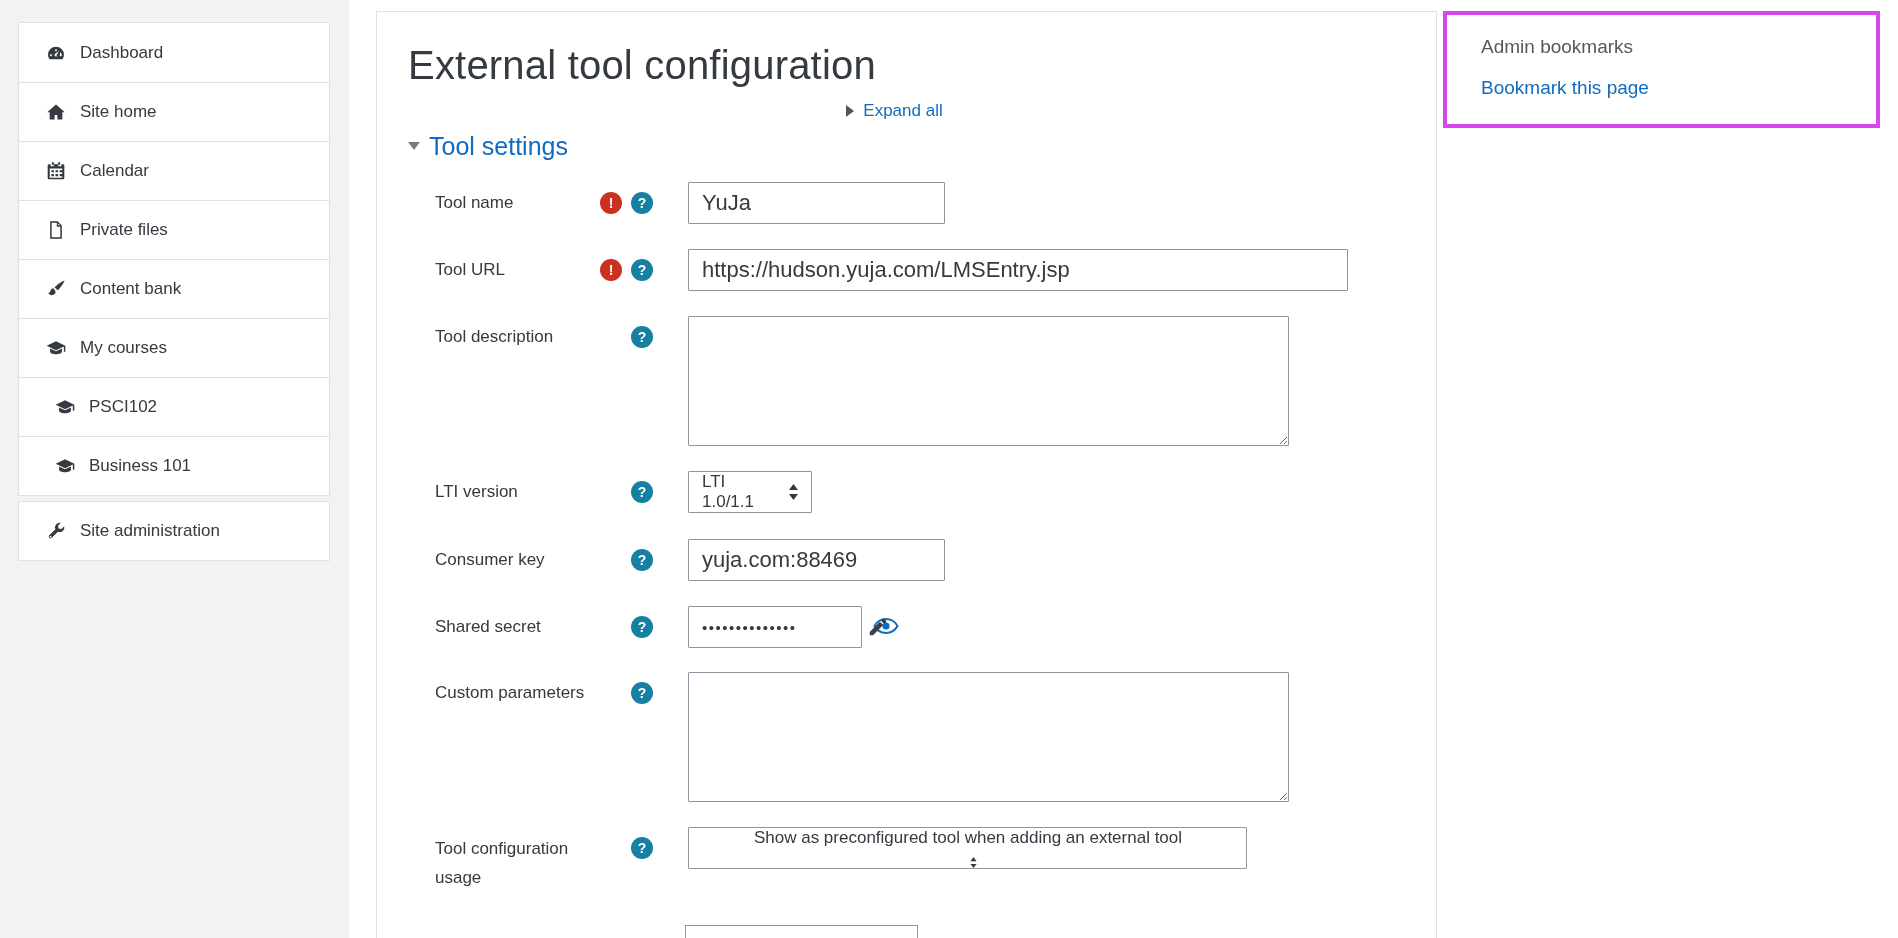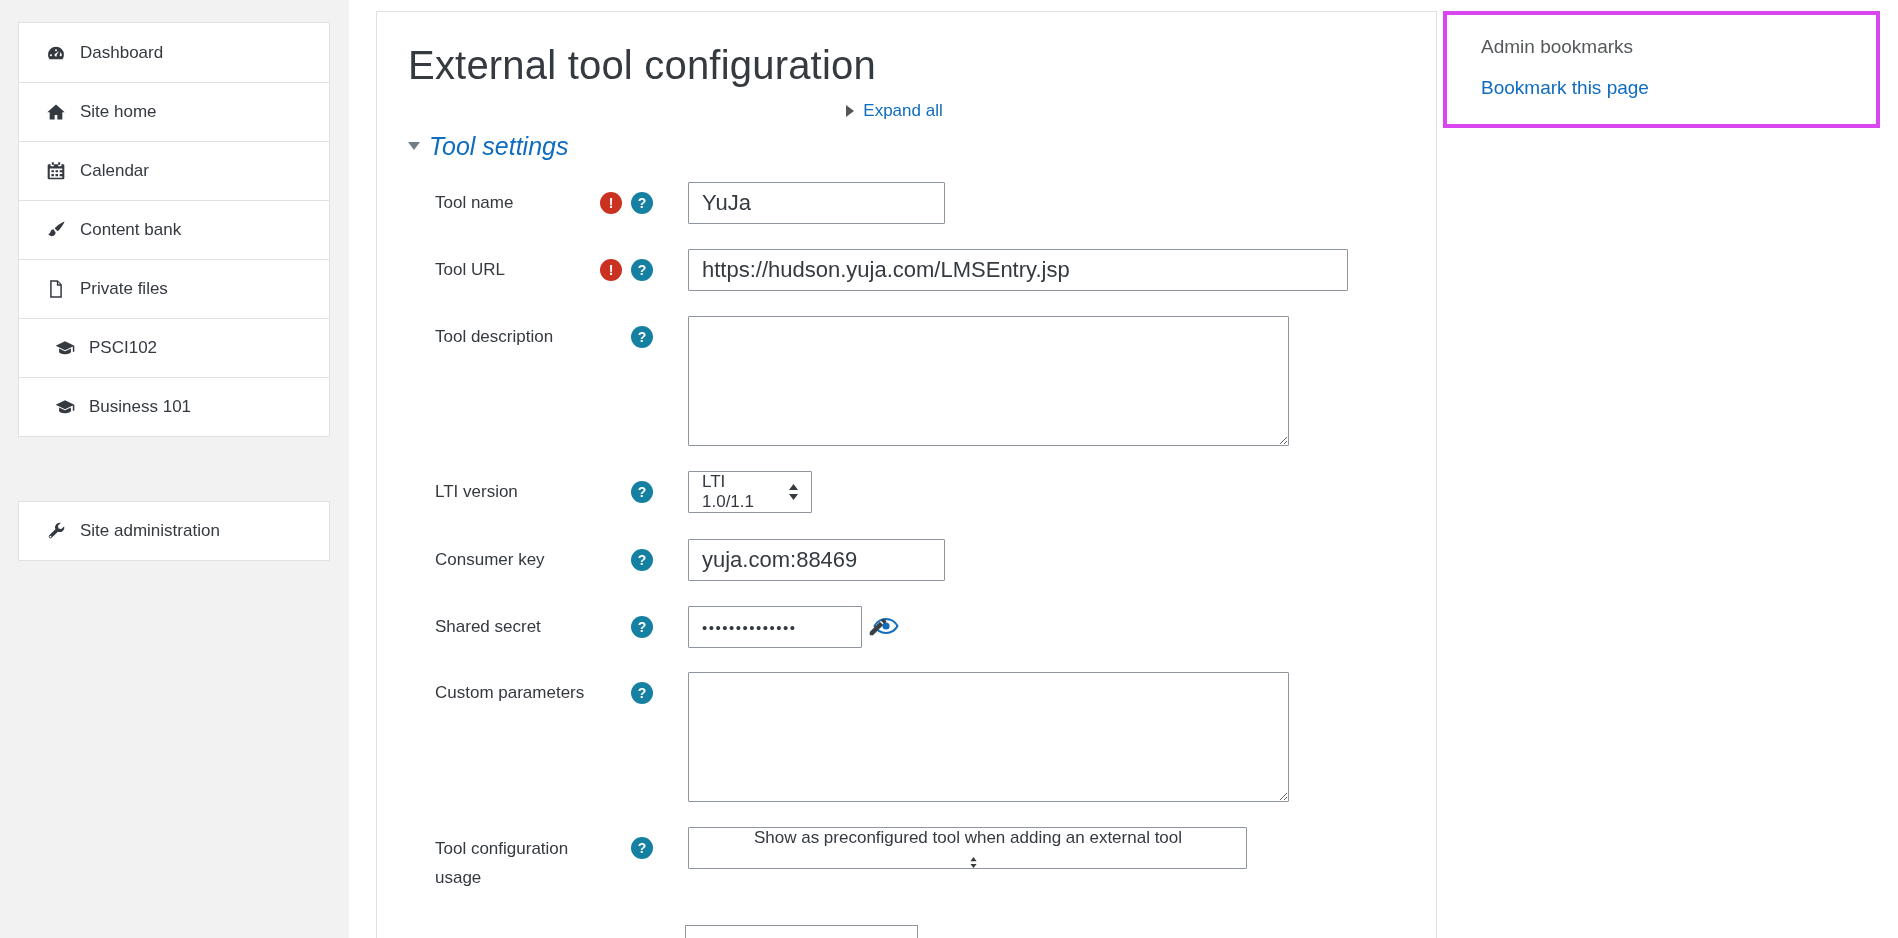--- a/index.html
+++ b/index.html
@@ -68,21 +68,21 @@
     margin-top: 8px;
     display: flex; align-items: center;
     cursor: pointer;
   }
   .caret-down {
     width: 0; height: 0; margin-right: 9px;
     border-top: 8px solid #757d84;
     border-left: 6px solid transparent;
     border-right: 6px solid transparent;
   }
-  .section-title { color: #0f6cbf; font-size: 25px; font-weight: 400; line-height: 30px; font-style: italic; }
+  .section-title { color: #0f6cbf; font-size: 25px; font-weight: 400; line-height: 30px; }
 
   .form-area { margin-top: 21px; padding-left: 27px; }
   .form-row { display: flex; align-items: flex-start; margin-bottom: 25px; }
   .label-col {
     width: 166px; flex: 0 0 166px;
     padding-top: 9px;
     font-size: 17px; line-height: 24px; color: #343a40;
   }
   .icons-col {
     width: 52px; flex: 0 0 52px;
@@ -199,35 +199,43 @@
         <svg viewBox="0 0 24 24">
             <path d="M7 1.5h2.4v3H7zM14.6 1.5H17v3h-2.4zM3.5 4h2v2.2h3.9V4h5.2v2.2h3.9V4h2A1.5 1.5 0 0 1 22 5.5v15a1.5 1.5 0 0 1-1.5 1.5h-17A1.5 1.5 0 0 1 2 20.5v-15A1.5 1.5 0 0 1 3.5 4zM4.5 9v11h15V9h-15zm2 2h3v2.6h-3V11zm4.9 0h3.1v2.6h-3.1V11zm5 0h3.1v2.6h-3.1V11zm-9.9 4.6h3v2.7h-3v-2.7zm4.9 0h3.1v2.7h-3.1v-2.7zm5 0h3.1v2.7h-3.1v-2.7z"></path>
           </svg>
       </span>
       <span>Calendar</span>
     </div>
 
     <div class="nav-item">
       <span class="nav-icon">
         <svg viewBox="0 0 24 24">
+            <path d="M5 1.5h9l5 5.2V22.5H5V1.5zm1.8 1.8v17.4h10.4V8H13V3.3H6.8zM14.6 4v2.4h2.3L14.6 4z"></path>
+          </svg>
+      </span>
+      <span>Private files</span>
+    </div>
+
+    <div class="nav-item">
+      <span class="nav-icon">
+        <svg viewBox="0 0 24 24">
             <path d="M22.3 1.7c-3.3 1-9.6 5.3-12 8.3l3.6 3.6c3-2.4 7.3-8.7 8.4-11.9zM9 11.2c-1.9.1-3.1 1-3.6 2.9-.4 1.5-1 2.3-2.7 2.8 1.3 1.9 3.3 2.9 5.4 2.4 2.2-.5 3.4-2.1 3.4-4.3L9 11.2z"></path>
           </svg>
       </span>
       <span>Content bank</span>
     </div>
 
     <div class="nav-item">
       <span class="nav-icon">
         <svg viewBox="0 0 24 24">
-            <path d="M5 1.5h9l5 5.2V22.5H5V1.5zm1.8 1.8v17.4h10.4V8H13V3.3H6.8zM14.6 4v2.4h2.3L14.6 4z"></path>
-          </svg>
-      </span>
-      <span>Private files</span>
-    </div>
-
+            <path d="M12 4 .8 9.3 12 14.6l9.4-4.4v6.2h1.8V9.3L12 4zM4.9 12.6v3.9c0 1.6 3.2 3 7.1 3s7.1-1.4 7.1-3v-3.9L12 15.9l-7.1-3.3z"></path>
+          </svg>
+      </span>
+      <span>My courses</span>
+    </div>
 
     <div class="nav-item indent">
       <span class="nav-icon">
         <svg viewBox="0 0 24 24">
             <path d="M12 4 .8 9.3 12 14.6l9.4-4.4v6.2h1.8V9.3L12 4zM4.9 12.6v3.9c0 1.6 3.2 3 7.1 3s7.1-1.4 7.1-3v-3.9L12 15.9l-7.1-3.3z"></path>
           </svg>
       </span>
       <span>PSCI102</span>
     </div>
 

